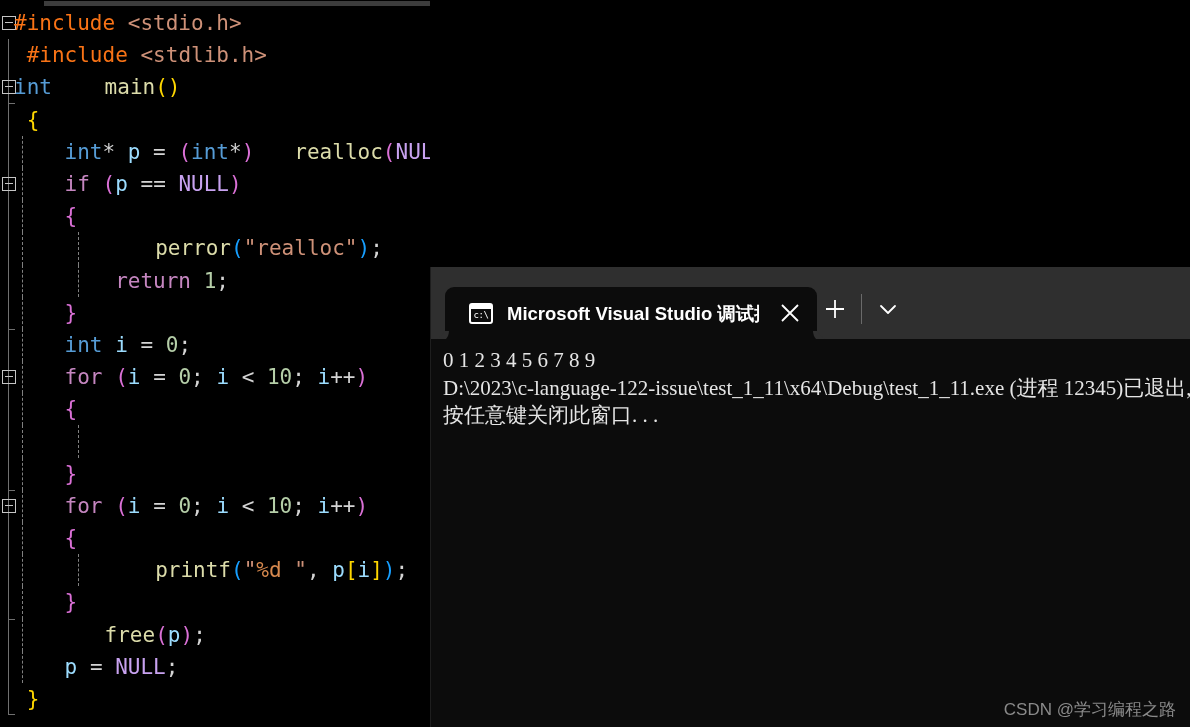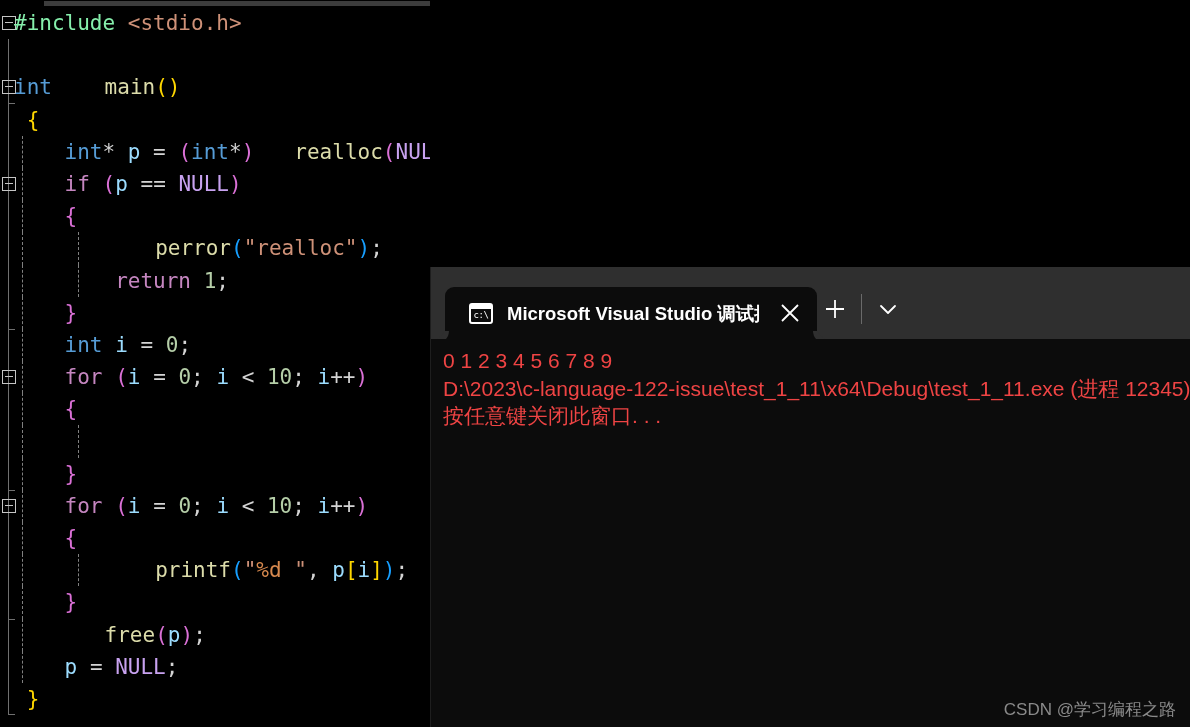--- a/index.html
+++ b/index.html
@@ -112,21 +112,21 @@
     position: absolute;
     top: 0;
     bottom: 0;
     width: 0;
     border-left: 1px dashed #808080;
   }
   .igd.i1 { left: 22px; }
   .igd.i2 { left: 78px; }
 
   
-  .tk-pre   { color: #86efac; }   
+  .tk-pre   { color: #f97316; }   
   .tk-hdr   { color: #ce9178; }   
   .tk-kw    { color: #569cd6; }   
   .tk-kw2   { color: #c586c0; }   
   .tk-fn    { color: #dcdcaa; margin-left: 40px; }   
   .tk-var   { color: #9cdcfe; }   
   .tk-macro { color: #c8a2f0; }   
   .tk-num   { color: #b5cea8; }   
   .tk-str   { color: #ce9178; }   
   .tk-fmt   { color: #d7894e; }   
   .tk-pun   { color: #d4d4d4; }   
@@ -252,24 +252,24 @@
     position: absolute;
     left: 0;
     top: 72px;
     right: 0;
     bottom: 0;
     background: #0c0c0c;
     padding: 8px 0 0 12px;
     box-sizing: border-box;
   }
   .term-line {
-    font-family: Liberation Sans, sans-serif;
+    font-family: Liberation Serif, serif;
     font-size: 21px;
     line-height: 27.5px;
-    color: #ef4444;
+    color: #e5e5e5;
     white-space: pre;
   }
 
   
   #watermark {
     position: absolute;
     right: 14px;
     bottom: 6px;
     font-family: Liberation Sans, sans-serif;
     font-size: 17px;
@@ -279,21 +279,21 @@
 </style>
 </head>
 <body>
 
 <div id="editor">
   <div id="editor-topbar">
     <div class="tb-strip"></div>
   </div>
   <div id="code">
       <div class="line"><div class="fold"></div><div class="code-text"><span class="tk-pre">#include </span><span class="tk-hdr">&lt;stdio.h&gt;</span></div></div>
-      <div class="line"><div class="guide"></div></div>
+      <div class="line"><div class="guide"></div><div class="code-text"><span class="tk-pun"> </span><span class="tk-pre">#include </span><span class="tk-hdr">&lt;stdlib.h&gt;</span></div></div>
       <div class="line"><div class="guide cap-bottom"></div><div class="fold"></div><div class="code-text"><span class="tk-kw">int</span><span class="tk-pun"> </span><span class="tk-fn">main</span><span class="tk-br1">(</span><span class="tk-br1">)</span></div></div>
       <div class="line"><div class="guide"></div><div class="code-text"><span class="tk-pun"> </span><span class="tk-br1">{</span></div></div>
       <div class="line"><div class="guide"></div><div class="igd i1"></div><div class="code-text"><span class="tk-pun">    </span><span class="tk-kw">int</span><span class="tk-op">* </span><span class="tk-var">p</span><span class="tk-op"> = </span><span class="tk-br2">(</span><span class="tk-kw">int</span><span class="tk-op">*</span><span class="tk-br2">)</span><span class="tk-fn">realloc</span><span class="tk-br2">(</span><span class="tk-macro">NULL</span><span class="tk-pun">, </span></div></div>
       <div class="line"><div class="guide"></div><div class="fold"></div><div class="igd i1"></div><div class="code-text"><span class="tk-pun">    </span><span class="tk-kw2">if</span><span class="tk-pun"> </span><span class="tk-br2">(</span><span class="tk-var">p</span><span class="tk-op"> == </span><span class="tk-macro">NULL</span><span class="tk-br2">)</span></div></div>
       <div class="line"><div class="guide"></div><div class="igd i1"></div><div class="code-text"><span class="tk-pun">    </span><span class="tk-br2">{</span></div></div>
       <div class="line"><div class="guide"></div><div class="igd i1"></div><div class="igd i2"></div><div class="code-text"><span class="tk-pun">        </span><span class="tk-fn">perror</span><span class="tk-br3">(</span><span class="tk-str">"realloc"</span><span class="tk-br3">)</span><span class="tk-pun">;</span></div></div>
       <div class="line"><div class="guide"></div><div class="igd i1"></div><div class="igd i2"></div><div class="code-text"><span class="tk-pun">        </span><span class="tk-kw2">return</span><span class="tk-pun"> </span><span class="tk-num">1</span><span class="tk-pun">;</span></div></div>
       <div class="line"><div class="guide"></div><div class="igd i1"></div><div class="code-text"><span class="tk-pun">    </span><span class="tk-br2">}</span></div></div>
       <div class="line"><div class="guide cap-top"></div><div class="igd i1"></div><div class="code-text"><span class="tk-pun">    </span><span class="tk-kw">int</span><span class="tk-pun"> </span><span class="tk-var">i</span><span class="tk-op"> = </span><span class="tk-num">0</span><span class="tk-pun">;</span></div></div>
       <div class="line"><div class="guide"></div><div class="fold"></div><div class="igd i1"></div><div class="code-text"><span class="tk-pun">    </span><span class="tk-kw2">for</span><span class="tk-pun"> </span><span class="tk-br2">(</span><span class="tk-var">i</span><span class="tk-op"> = </span><span class="tk-num">0</span><span class="tk-pun">; </span><span class="tk-var">i</span><span class="tk-op"> &lt; </span><span class="tk-num">10</span><span class="tk-pun">; </span><span class="tk-var">i</span><span class="tk-op">++</span><span class="tk-br2">)</span></div></div>

